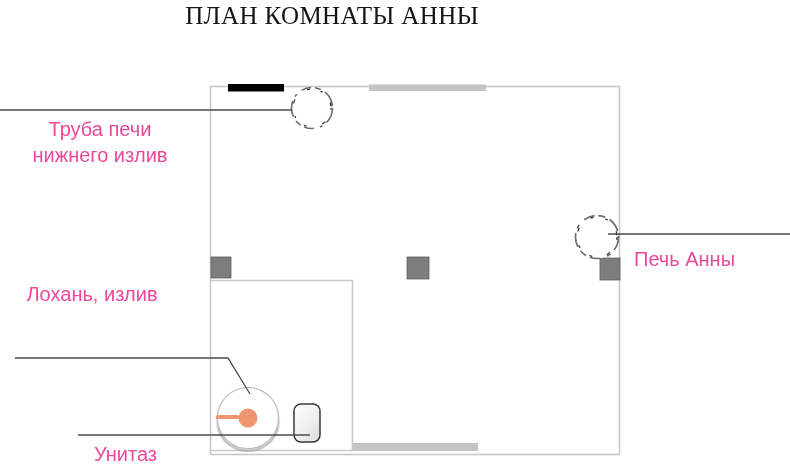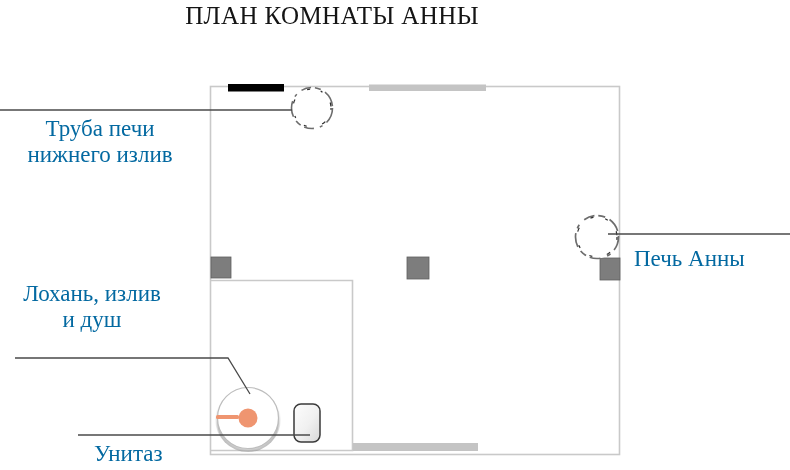--- a/index.html
+++ b/index.html
@@ -24,23 +24,23 @@
     width: 664px;
     text-align: center;
     font-size: 25px;
     font-family: "Liberation Serif", "DejaVu Serif", serif;
     color: #141414;
     letter-spacing: 0.4px;
     white-space: nowrap;
   }
   .annotation {
     position: absolute;
-    font-family: Liberation Serif, serif;
-    font-size: 23px;
-    color: #0369a1;
+    font-family: Liberation Sans, sans-serif;
+    font-size: 20px;
+    color: #ec4899;
     line-height: 26px;
     white-space: nowrap;
   }
   #label-chimney {
     left: 0px;
     top: 116px;
     width: 200px;
     text-align: center;
   }
   #label-stove {
@@ -122,18 +122,17 @@
 
   <div class="annotation" id="label-chimney">
     <div>Труба печи</div>
     <div>нижнего излив</div>
   </div>
 
   <div class="annotation" id="label-stove">Печь Анны</div>
 
   <div class="annotation" id="label-tub">
     <div>Лохань, излив</div>
-    <div>и душ</div>
   </div>
 
   <div class="annotation" id="label-toilet">Унитаз</div>
 
 </div>
 
 </body></html>

